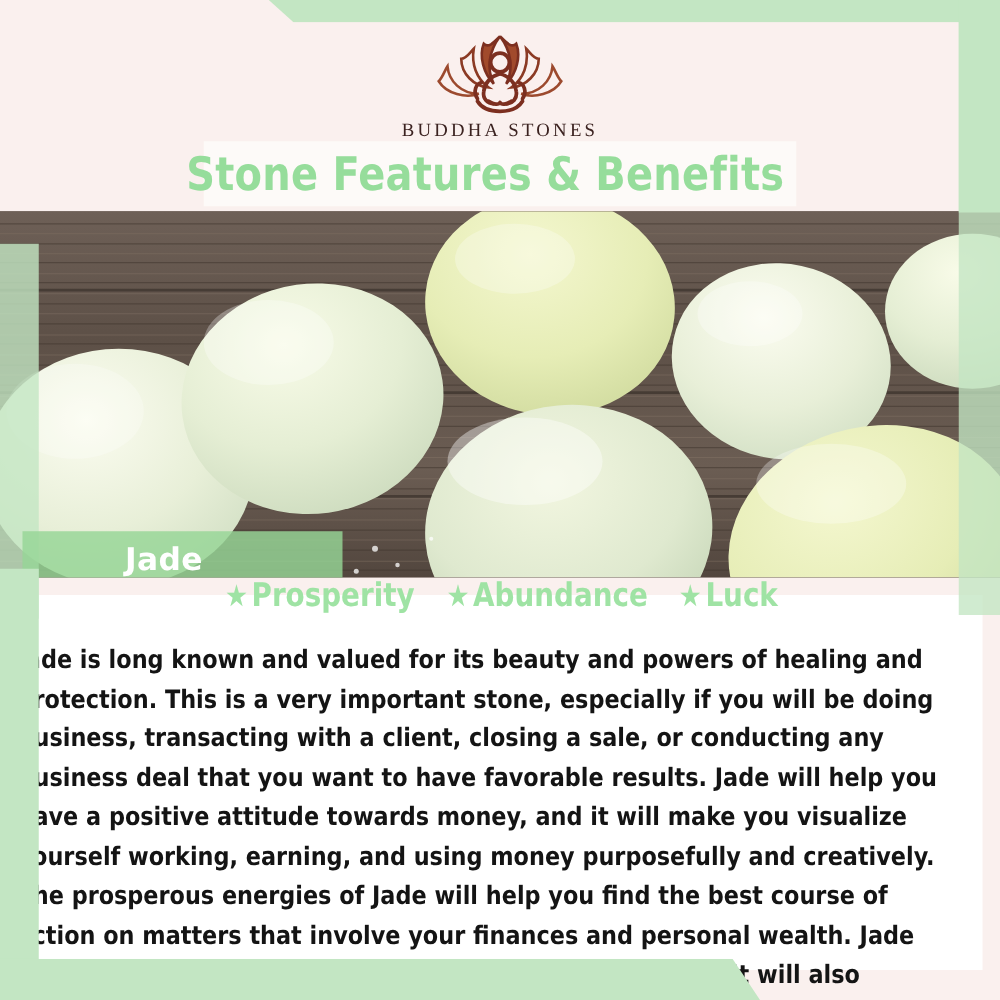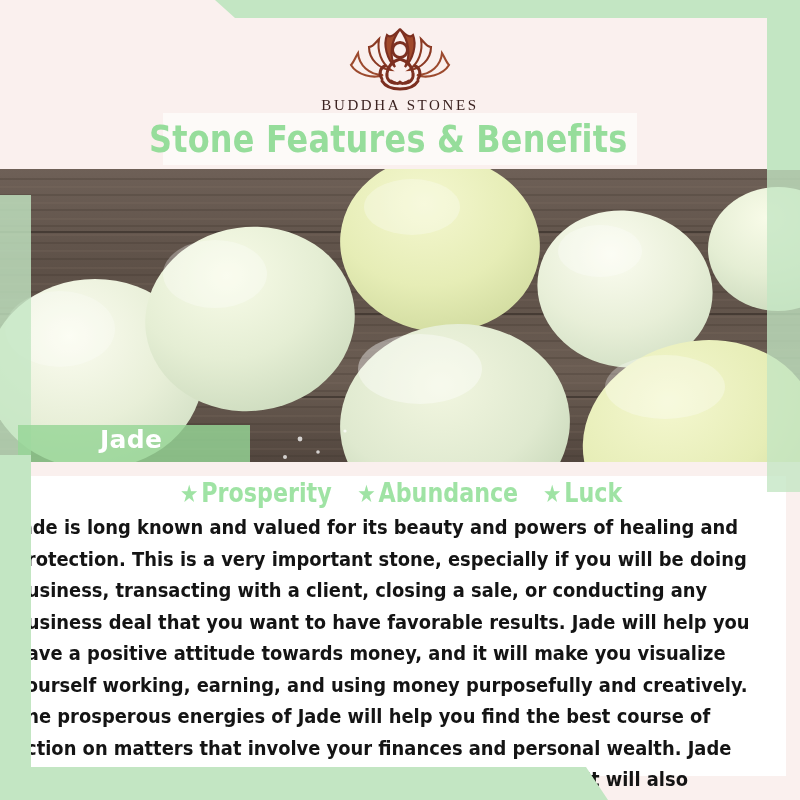--- a/index.html
+++ b/index.html
@@ -141,25 +141,25 @@
     z-index: 2;
     background: #5a4a42;
   }
   .photo svg { display: block; }
 
   
   .jade-band {
     position: absolute;
     top: 425px;
     left: 18px;
-    width: 232px;
+    width: 256px;
     height: 37px;
     background: rgba(150, 214, 150, 0.82);
     display: flex;
-    align-items: flex-start;
+    align-items: flex-end;
     z-index: 5;
   }
   .jade-label {
     color: #ffffff;
     font-weight: bold;
     font-size: 25px;
     padding-left: 82px;
     letter-spacing: 0.3px;
     font-family: "DejaVu Sans", sans-serif;
   }
@@ -179,21 +179,20 @@
     left: 14px;
     width: 772px;
     height: 300px;
     background: #ffffff;
   }
 
   .benefits {
     position: relative;
     z-index: 4;
     margin: 0;
-    padding-top: 16px;
     text-align: center;
     white-space: nowrap;
   }
   .benefit {
     display: inline-block;
     font-family: "Liberation Sans Narrow", "DejaVu Sans Condensed", "Liberation Sans", sans-serif;
     font-weight: bold;
     font-size: 26px;
     color: #9fe3a4;
     margin: 0 9px;

